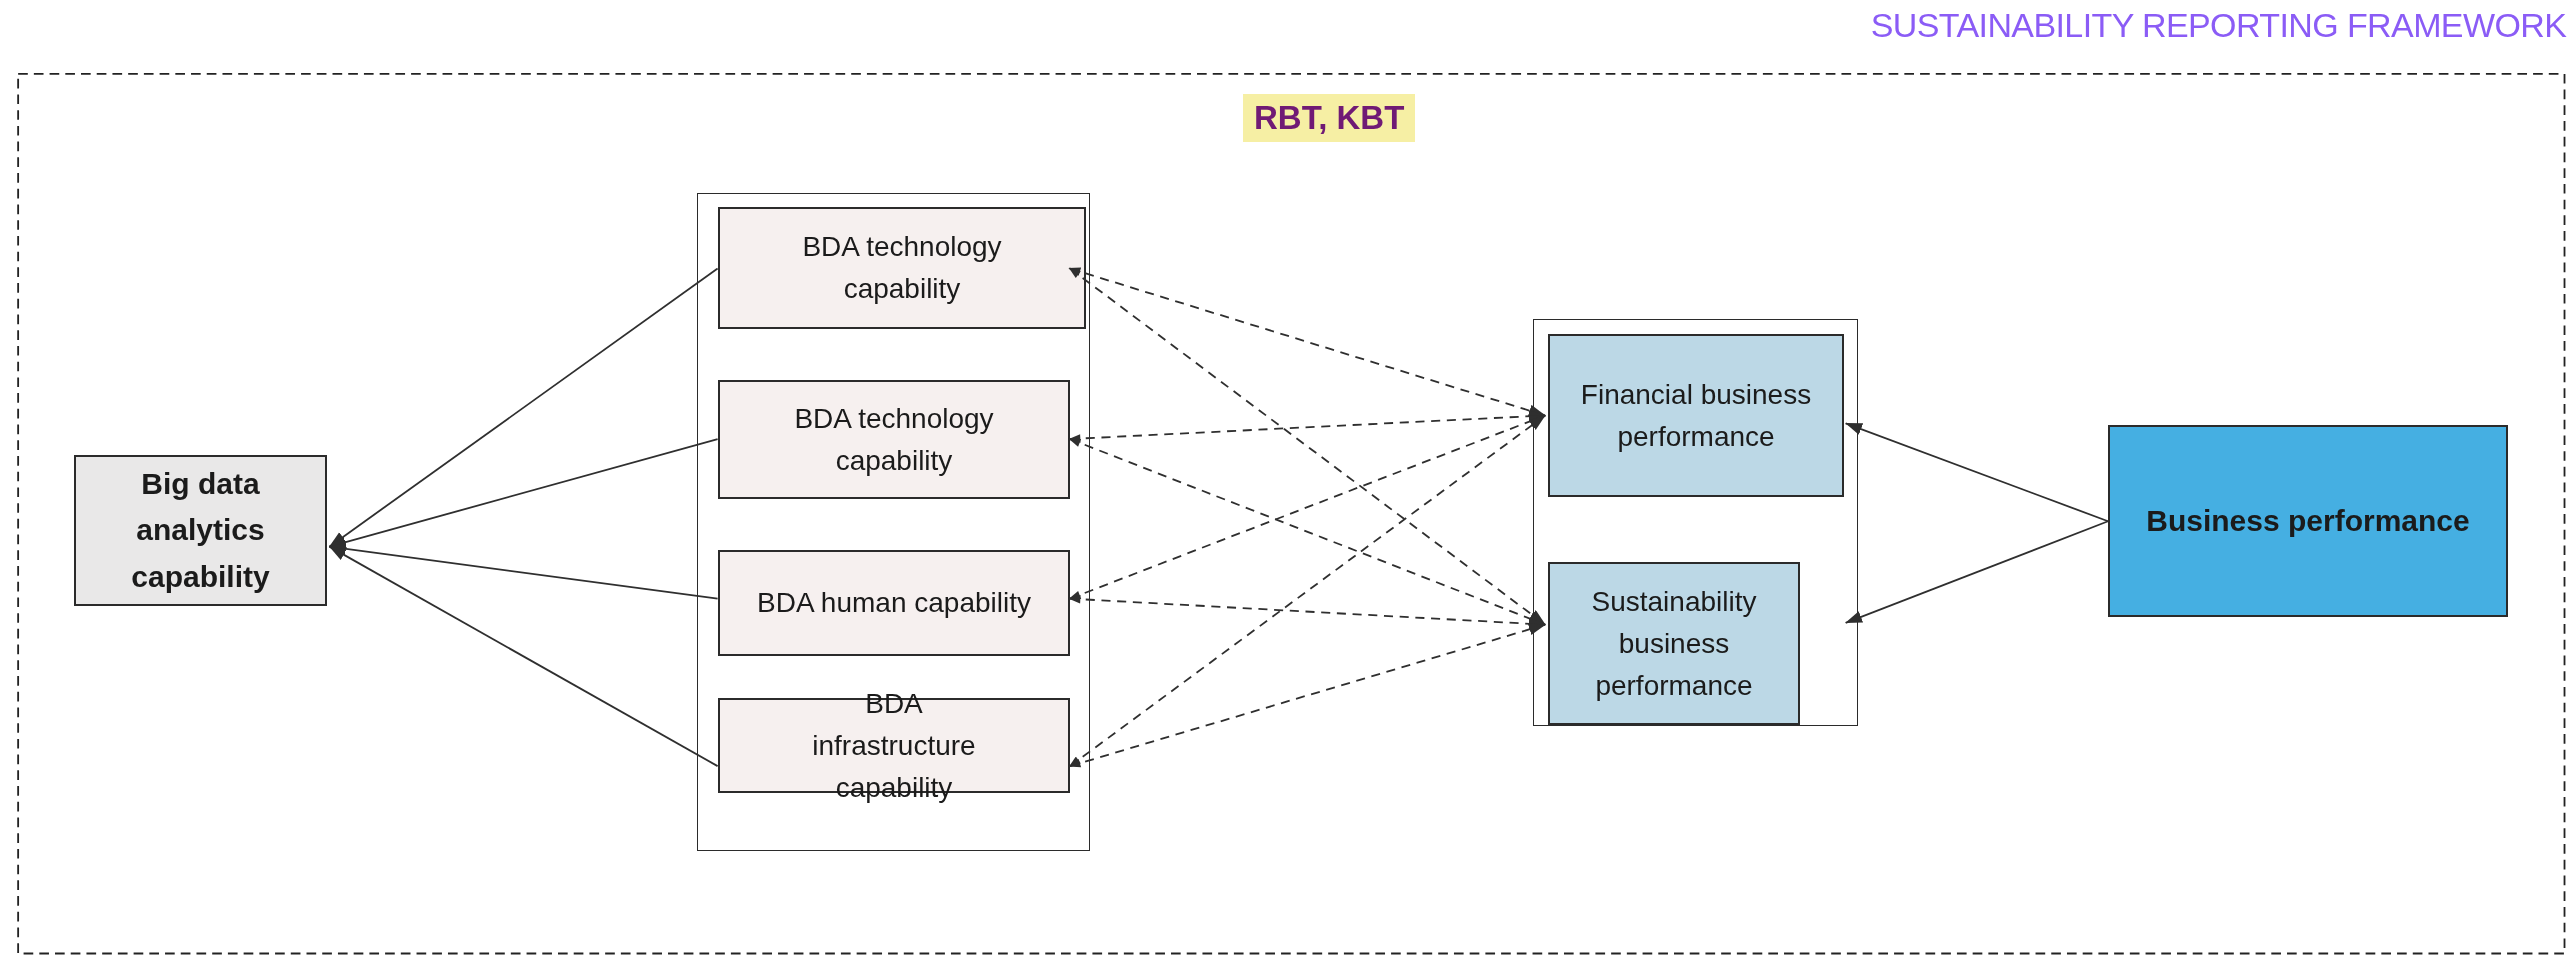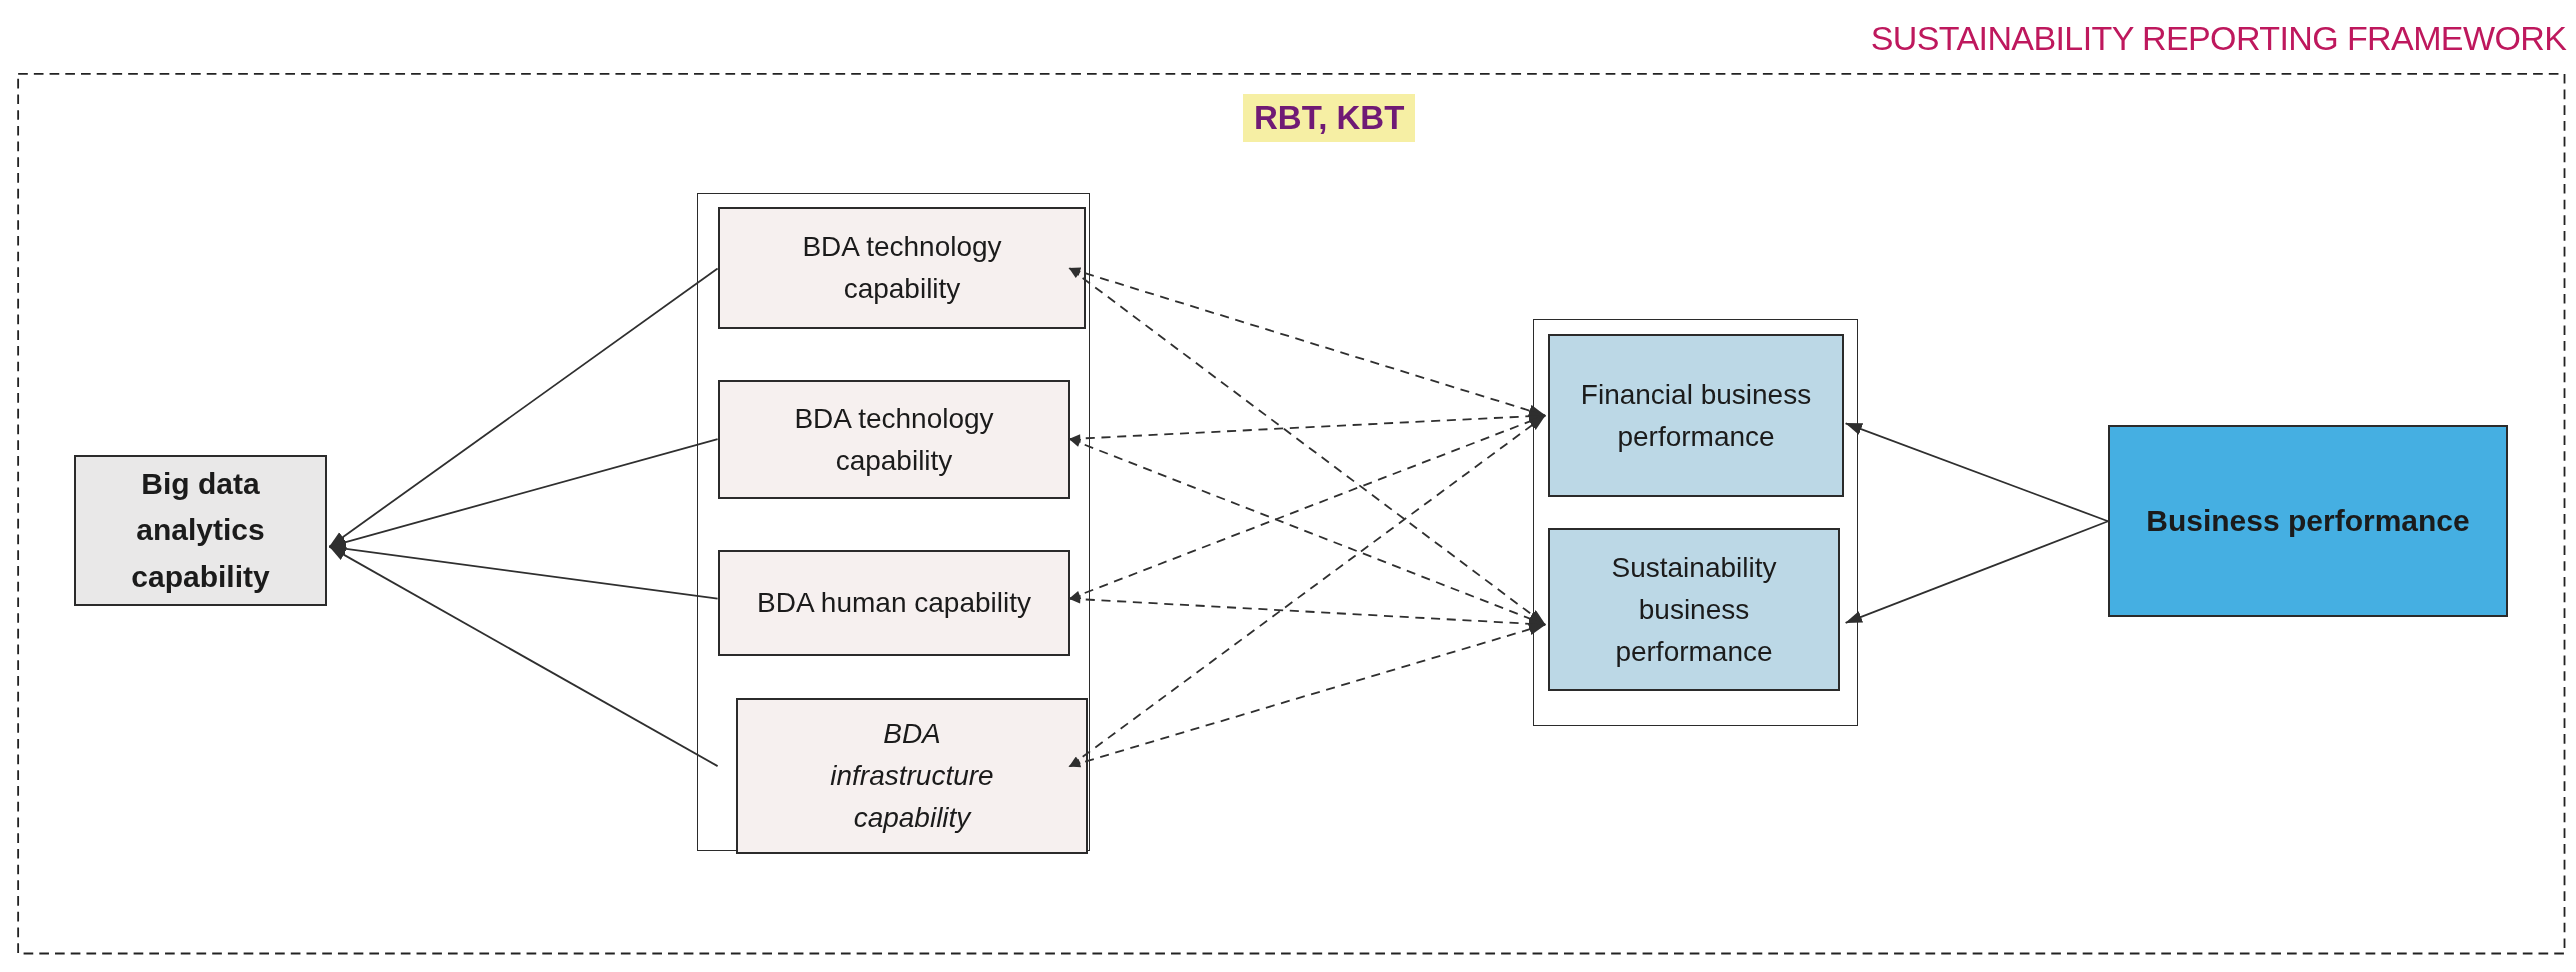--- a/index.html
+++ b/index.html
@@ -9,23 +9,22 @@
     background:#ffffff;
     font-family:"Liberation Sans", sans-serif;
     color:#1b1b1b;
     overflow:hidden;
   }
   .title{
     position:absolute;
     top:6px;right:9.7px;
     font-size:34px;
     letter-spacing:-0.6px;
-    color:#be185d;
+    color:#8b5cf6;
     white-space:nowrap;
-    margin-top:13px;
   }
   .theory{
     position:absolute;
     left:1243px;top:94px;
     background:var(--hl,#F6EFA4);
     font-size:33px;
     font-weight:bold;
     padding:4.8px 11px;
     color:#701a75;
     white-space:nowrap;
@@ -48,24 +47,24 @@
     font-size:28px;
     line-height:1.5;
     padding:0 6px;
   }
   .node.bold .lbl{font-size:30px;font-weight:bold;line-height:1.55;}
   .n-bdac {left:74px; top:455px; width:253px; height:151px; background:var(--grey,#E9E8E8);}
   .grp-bda {left:697px; top:193px; width:393px; height:658px;}
   .n-tech {left:718px; top:207px;  width:368px; height:122px; background:var(--pink,#F6F0EF);}
   .n-mgmt {left:718px; top:380px;  width:352px; height:119px; background:var(--pink,#F6F0EF);}
   .n-human{left:718px; top:550px;  width:352px; height:106px; background:var(--pink,#F6F0EF);}
-  .n-infra{left:736px; top:698px; width:352px; height:156px; background:var(--pink,#F6F0EF);font-style:italic;}
+  .n-infra{left:718px; top:698px; width:352px; height:95px; background:var(--pink,#F6F0EF);}
   .grp-perf{left:1533px; top:319px; width:325px; height:407px;}
   .n-fin {left:1548px; top:334px; width:296px; height:163px; background:var(--ltblue,#BCD8E6);}
-  .n-sus {left:1548px; top:528px; width:292px; height:163px; background:var(--ltblue,#BCD8E6);}
+  .n-sus {left:1548px; top:562px; width:252px; height:163px; background:var(--ltblue,#BCD8E6);}
   .n-biz {left:2108px; top:425px; width:400px; height:192px; background:var(--blue,#45AFE2);}
   .wires{
     position:absolute;left:0;top:0;width:2576px;height:973px;
     pointer-events:none;
   }
 </style>
 </head>
 <body>
 
 <div class="canvas">

